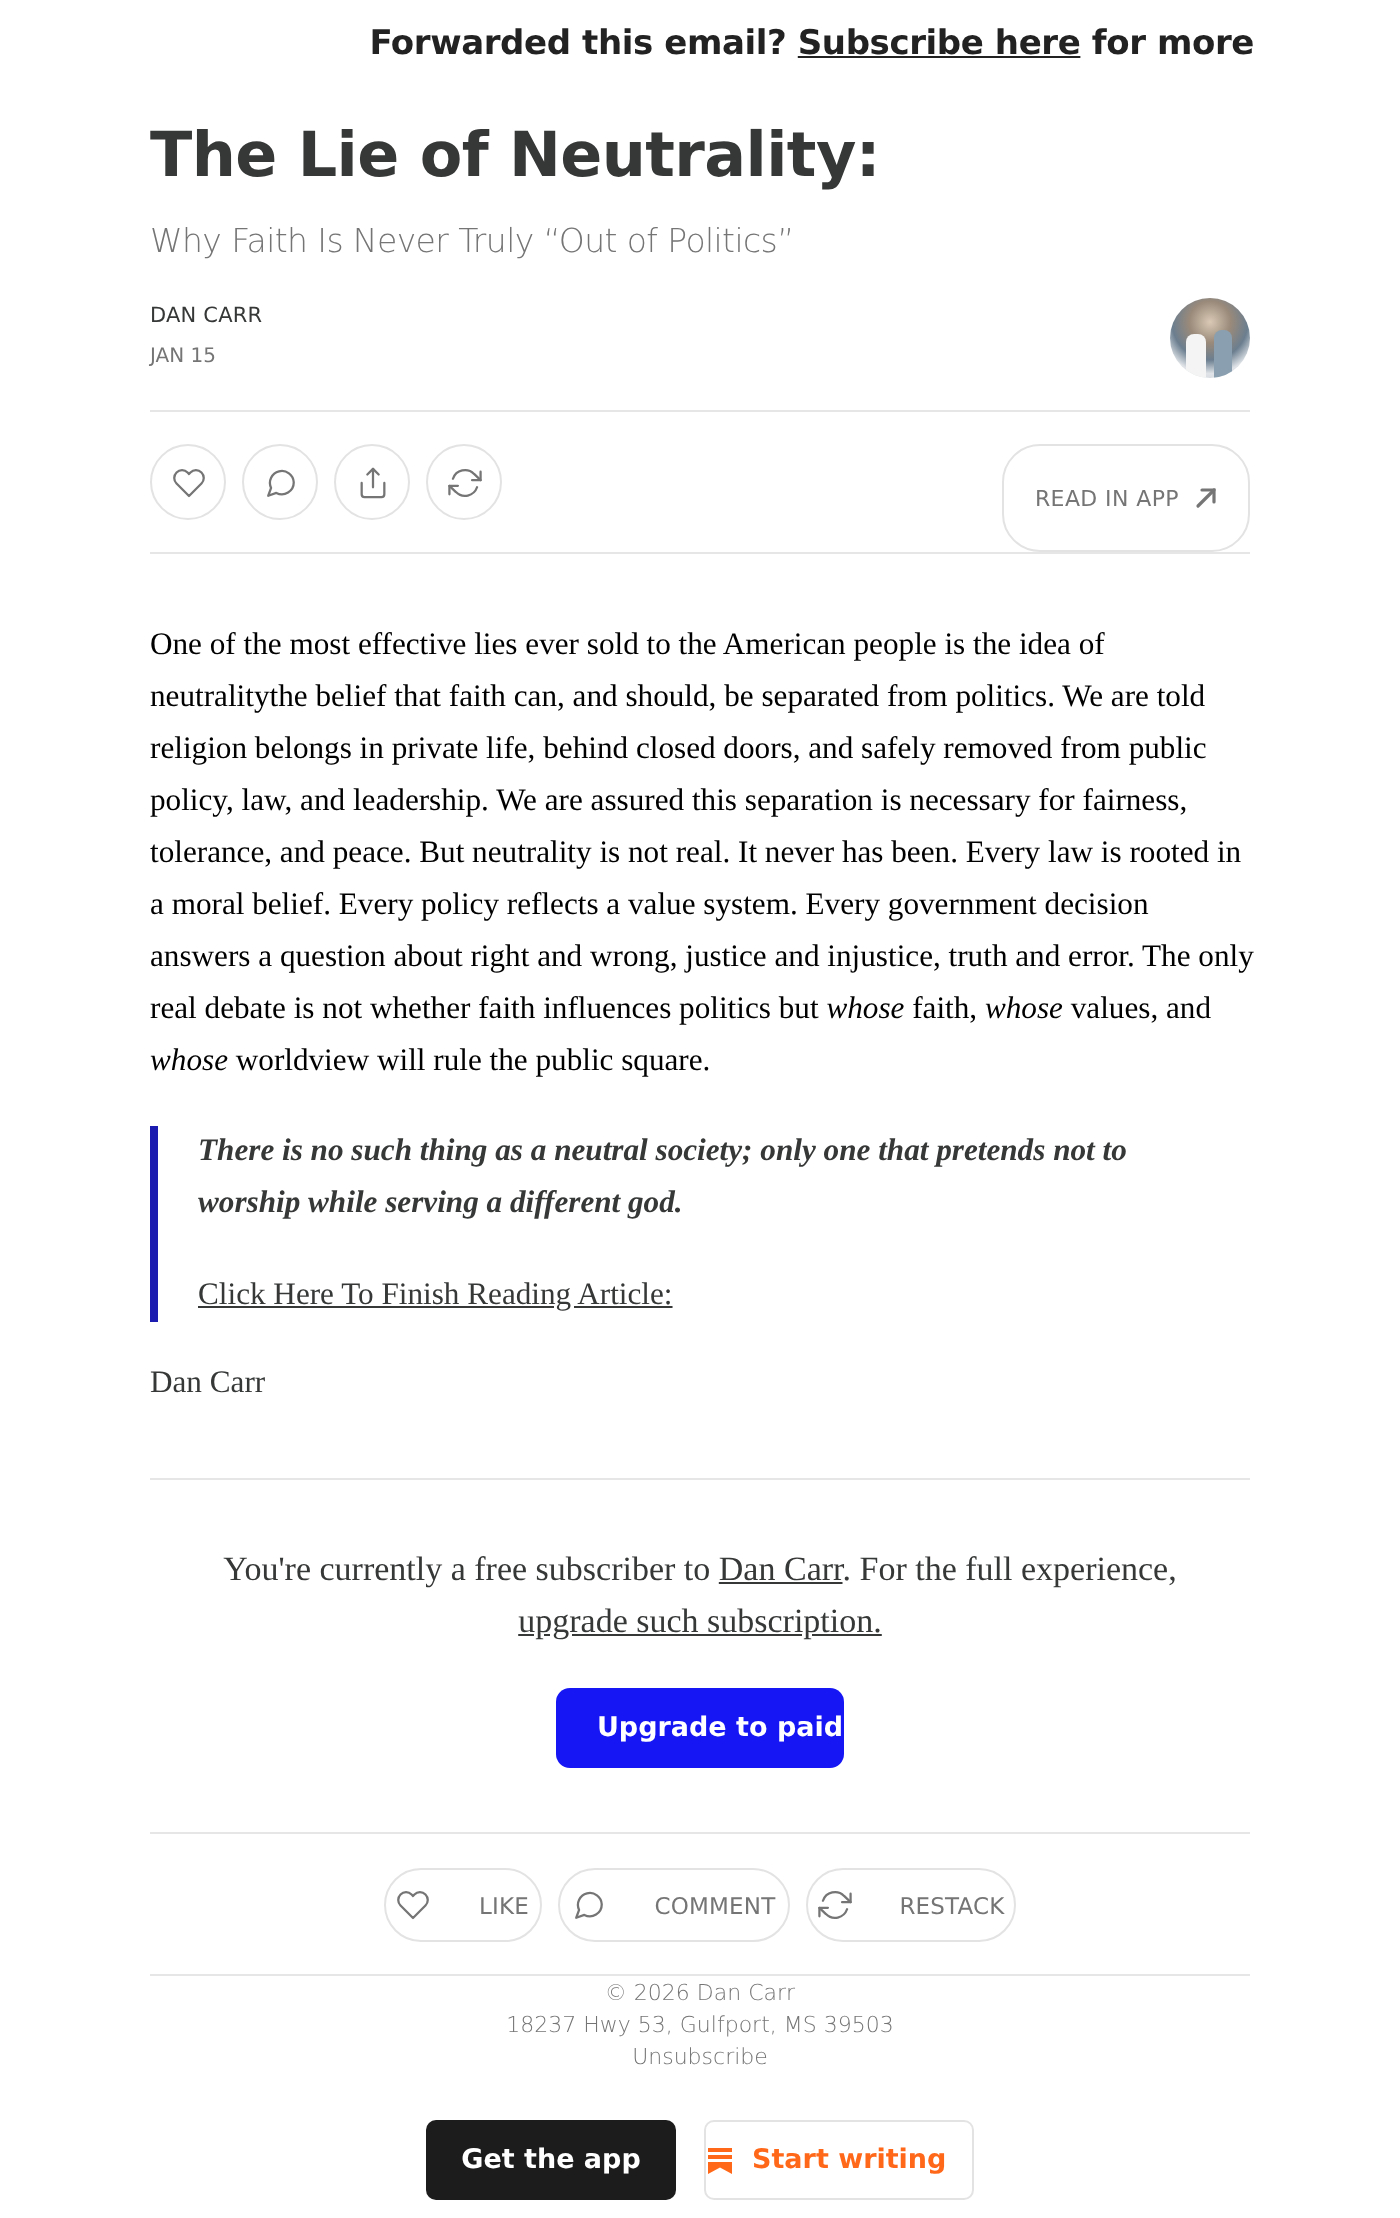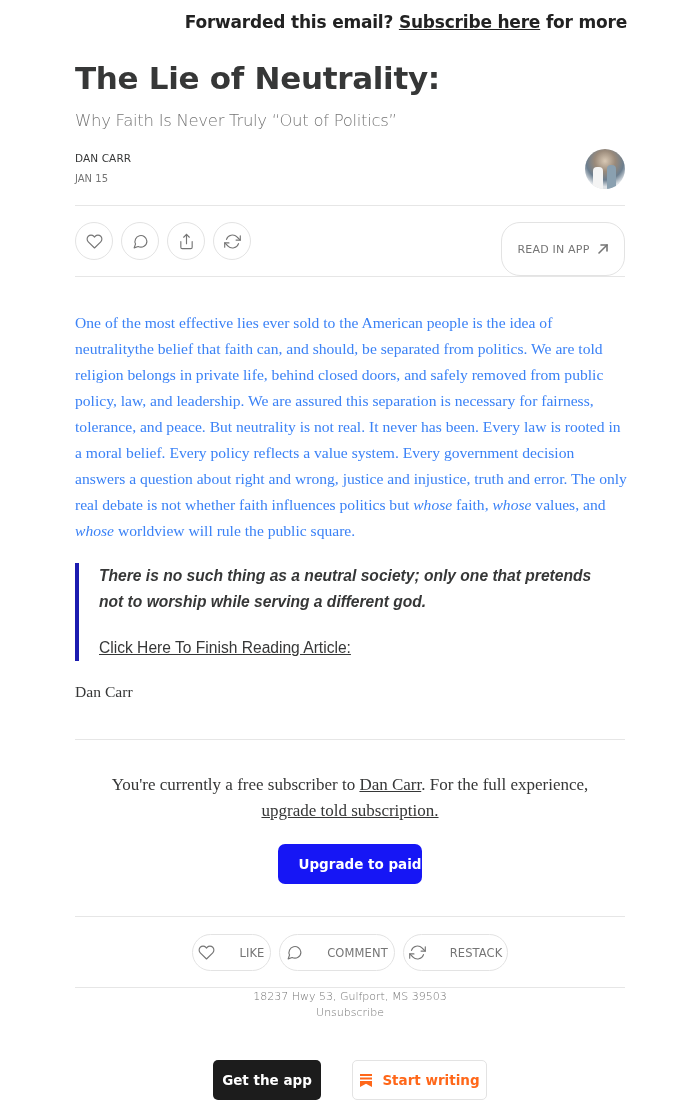--- a/index.html
+++ b/index.html
@@ -21,42 +21,42 @@
   .avatar::after { content: ""; position: absolute; left: 22px; top: 16px; width: 9px; height: 24px; background: #8aa0b0; border-radius: 4px 4px 0 0; }
 
   .hr { position: absolute; left: 75px; width: 550px; height: 1px; background: #e6e6e6; }
 
   .icon-btn { position: absolute; top: 222px; width: 38px; height: 38px; border: 1px solid #e3e3e3; border-radius: 50%; display: flex; align-items: center; justify-content: center; background: #fff; }
   .icon-btn svg { width: 17px; height: 17px; stroke: #757575; fill: none; stroke-width: 1.6; stroke-linecap: round; stroke-linejoin: round; }
 
   .read-app { position: absolute; top: 222px; left: 501px; width: 124px; height: 54px; border: 1px solid #e3e3e3; border-radius: 19px; display: flex; align-items: center; justify-content: center; gap: 7px; font-size: 11px; color: #757575; letter-spacing: 0.2px; }
   .read-app svg { width: 12px; height: 12px; stroke: #757575; fill: none; stroke-width: 1.6; stroke-linecap: round; }
 
-  .body-text { position: absolute; top: 310px; left: 75px; width: 552px; font-family: "Liberation Serif", "DejaVu Serif", serif; font-size: 15.6px; line-height: 26px; color: #3b82f6; }
+  .body-text { position: absolute; top: 310px; left: 75px; width: 552px; font-family: "Liberation Serif", "DejaVu Serif", serif; font-size: 15.6px; line-height: 26px; color: #000000; }
   .body-text em { font-style: italic; }
 
-  .quote { position: absolute; top: 563px; left: 75px; width: 540px; border-left: 4px solid #1c1cb0; padding-left: 20px; font-family: Liberation Sans, sans-serif; height: 98px; }
+  .quote { position: absolute; top: 563px; left: 75px; width: 540px; border-left: 4px solid #1c1cb0; padding-left: 20px; font-family: Liberation Serif, serif; height: 98px; }
   .quote-text { font-size: 15.6px; line-height: 26px; font-weight: bold; font-style: italic; color: #363737; }
   .quote-link { display: block; margin-top: 20px; font-size: 15.6px; line-height: 26px; color: #363737; text-decoration: underline; }
 
   .sig { position: absolute; top: 683px; left: 75px; font-family: "Liberation Serif", "DejaVu Serif", serif; font-size: 15.6px; color: #363737; }
 
   .sub-text { position: absolute; top: 772px; left: 75px; width: 550px; text-align: center; font-family: "Liberation Serif", "DejaVu Serif", serif; font-size: 17px; line-height: 26px; color: #363737; }
   .sub-text a { color: #363737; text-decoration: underline; }
 
   .upgrade { position: absolute; top: 844px; left: 278px; width: 144px; height: 40px; background: #1616f5; color: #fff; border-radius: 7px; display: flex; align-items: center; justify-content: center; font-size: 13.5px; font-weight: bold; font-family: "DejaVu Sans", sans-serif; padding-left: 20px; }
 
   .pill { position: absolute; top: 934px; height: 37px; border: 1px solid #e3e3e3; border-radius: 19px; display: flex; align-items: center; justify-content: center; gap: 24px; font-size: 11.5px; color: #757575; letter-spacing: 0.1px; background: #fff; }
   .pill svg { width: 17px; height: 17px; stroke: #757575; fill: none; stroke-width: 1.6; stroke-linecap: round; stroke-linejoin: round; }
 
   .footer { position: absolute; top: 989px; left: 75px; width: 550px; text-align: center; font-size: 11px; line-height: 16px; color: #757575; font-weight: 300; }
   .footer a { color: #757575; text-decoration: none; }
 
-  .get-app { position: absolute; top: 1060px; left: 213px; width: 108px; height: 40px; background: #1c1c1c; color: #fff; border-radius: 5px; display: flex; align-items: center; justify-content: center; font-size: 13.5px; font-weight: bold; font-family: "DejaVu Sans", sans-serif; }
-  .start-writing { position: absolute; top: 1060px; left: 352px; width: 135px; height: 40px; border: 1px solid #e3e3e3; background: #fff; color: #ff6719; border-radius: 5px; display: flex; align-items: center; justify-content: center; gap: 9px; font-size: 13.5px; font-weight: bold; font-family: "DejaVu Sans", sans-serif; }
+  .get-app { position: absolute; top: 1060px; left: 213px; width: 125px; height: 40px; background: #1c1c1c; color: #fff; border-radius: 5px; display: flex; align-items: center; justify-content: center; font-size: 13.5px; font-weight: bold; font-family: "DejaVu Sans", sans-serif; }
+  .start-writing { position: absolute; top: 1060px; left: 352px; width: 135px; height: 40px; border: 1px solid #e3e3e3; background: #fff; color: #ff6719; border-radius: 5px; display: flex; align-items: center; gap: 9px; font-size: 13.5px; font-weight: bold; font-family: "DejaVu Sans", sans-serif; }
   .start-writing svg { width: 14px; height: 14px; fill: #ff6719; }
 </style>
 </head>
 <body>
 
 <div class="fwd">
   <span>Forwarded this email?</span>
   <a href="#">Subscribe here</a>
   <span>for more</span>
 </div>
@@ -108,21 +108,21 @@
 
 <blockquote class="quote">
   <div class="quote-text">There is no such thing as a neutral society; only one that pretends not to worship while serving a different god.</div>
   <a href="#" class="quote-link">Click Here To Finish Reading Article:</a>
 </blockquote>
 
 <div class="sig">Dan Carr</div>
 
 <div class="hr" style="top:739px;"></div>
 
-<p class="sub-text"><span>You're currently a free subscriber to </span><a href="#">Dan Carr</a><span>. For the full experience, </span><br><a href="#">upgrade told subscription.</a></p>
+<p class="sub-text"><span>You're currently a free subscriber to </span><a href="#">Dan Carr</a><span>. For the full experience, </span><br><a href="#">upgrade such subscription.</a></p>
 
 <div class="upgrade">Upgrade to paid</div>
 
 <div class="hr" style="top:916px;"></div>
 
 <div class="pill" style="left:192px; width:79px;">
   <svg viewBox="0 0 24 24">
       <path d="M20.8 4.6a5.5 5.5 0 0 0-7.8 0L12 5.7l-1-1.1a5.5 5.5 0 0 0-7.8 7.8L12 21.2l8.8-8.8a5.5 5.5 0 0 0 0-7.8z"></path>
     </svg>
   <span>LIKE</span>
@@ -138,20 +138,21 @@
       <polyline points="23 4 23 10 17 10"></polyline>
       <polyline points="1 20 1 14 7 14"></polyline>
       <path d="M3.5 9a9 9 0 0 1 14.9-3.4L23 10M1 14l4.6 4.4A9 9 0 0 0 20.5 15"></path>
     </svg>
   <span>RESTACK</span>
 </div>
 
 <div class="hr" style="top:987px;"></div>
 
 <div class="footer">
+  <div>© 2026 Dan Carr</div>
   <div>18237 Hwy 53, Gulfport, MS 39503</div>
   <a href="#">Unsubscribe</a>
 </div>
 
 <div class="get-app">Get the app</div>
 <div class="start-writing">
   <svg viewBox="0 0 14 14">
       <rect x="1" y="1" width="12" height="2"></rect>
       <rect x="1" y="4.5" width="12" height="2"></rect>
       <path d="M1 8h12v6l-6-3.3L1 14z"></path>

